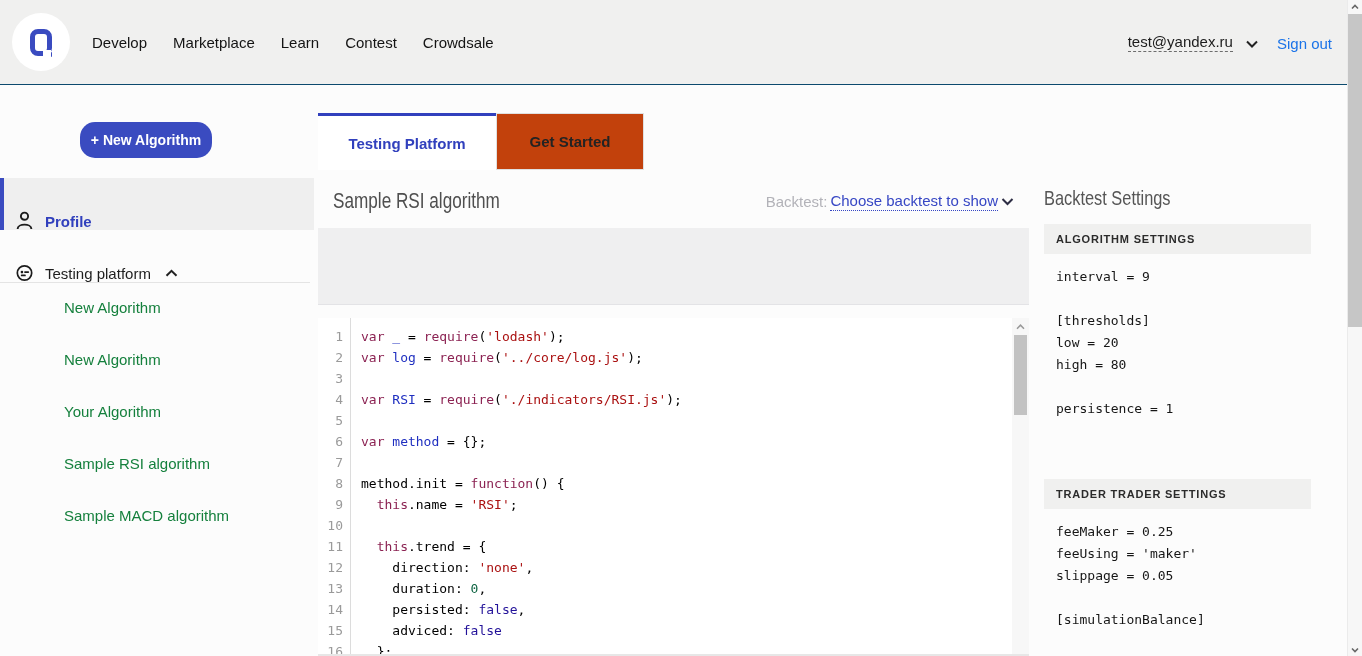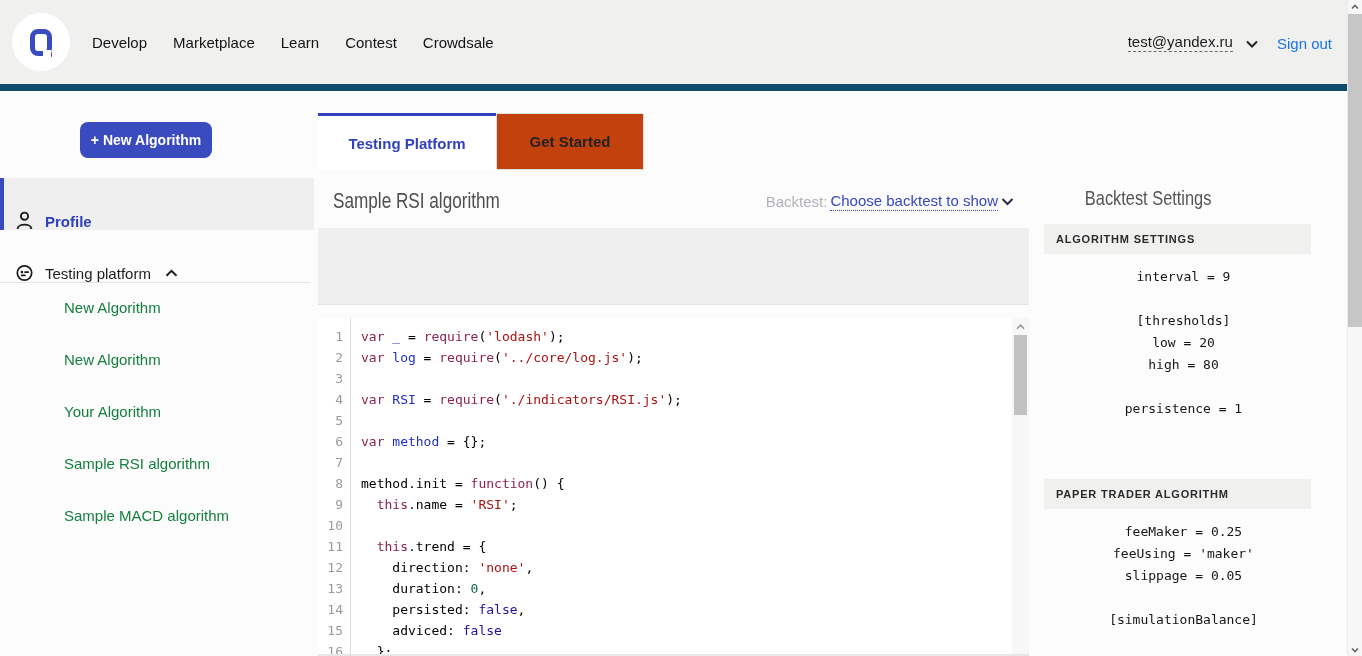--- a/index.html
+++ b/index.html
@@ -2,42 +2,42 @@
 <html><head>
 <meta charset="utf-8">
 <style>
   html,body{margin:0;padding:0;}
   body{
     width:1362px;height:656px;overflow:hidden;position:relative;
     background:#fcfcfc;font-family:"Liberation Sans",sans-serif;color:#222;
   }
   
   .topnav{position:absolute;left:0;top:0;width:1362px;height:84px;background:#f0f0ef;
-    border-bottom:7px solid #0c4a6e;display:flex;align-items:center;}
+    border-bottom:1px solid #0c4a6e;display:flex;align-items:center;}
   .logo-circle{width:58px;height:58px;border-radius:50%;background:#fff;margin-left:12px;
     display:flex;align-items:center;justify-content:center;flex:0 0 auto;}
   .logo-glyph{width:12px;height:17px;border:5px solid #3a4bc0;border-radius:8px;position:relative;}
   .logo-glyph::after{content:"";position:absolute;right:-4px;bottom:-6px;width:8px;height:7px;background:#fff;}
   .logo-glyph::before{content:"";position:absolute;right:-5px;bottom:-6px;width:5px;height:5px;background:#3a4bc0;border-radius:1px;}
   .nav-links{display:flex;gap:26px;margin-left:22px;}
   .nav-link{font-size:15px;font-weight:500;color:#141414;cursor:pointer;}
   .nav-right{margin-left:auto;display:flex;align-items:flex-end;gap:13px;padding-right:30px;}
   .user-email{font-size:15px;color:#1c1c1c;border-bottom:1px dashed #6d6d6d;padding-bottom:1px;cursor:pointer;}
   .signout{font-size:15px;color:#1a73e8;cursor:pointer;margin-left:6px;}
   .chev{display:inline-block;}
   
   .page-scrollbar{position:absolute;right:0;top:0;width:14px;height:656px;background:#f7f7f7;border-left:1px solid #ebebeb;}
   .page-scrollbar .arrow{position:absolute;left:0;width:14px;height:13px;display:flex;align-items:center;justify-content:center;color:#666;}
   .page-scrollbar .arrow.up{top:0;}
   .page-scrollbar .arrow.down{bottom:0;}
   .page-scrollbar .thumb{position:absolute;left:0;top:14px;width:14px;height:313px;background:#c6c6c6;}
   
   .sidebar{position:absolute;left:0;top:84px;width:310px;}
   .new-algo-btn{position:absolute;left:80px;top:38px;width:132px;height:36px;background:#3a4bc0;color:#fff;
-    font-size:14px;font-weight:700;border:none;border-radius:8px;display:flex;align-items:center;justify-content:center;cursor:pointer;}
+    font-size:14px;font-weight:700;border:none;border-radius:15px;display:flex;align-items:center;justify-content:center;cursor:pointer;}
   .side-item{position:absolute;left:0;width:310px;height:52px;display:flex;align-items:flex-end;cursor:pointer;}
   .side-item .icon{width:17px;margin-left:16px;display:flex;align-items:center;justify-content:center;}
   .side-item .lbl{margin-left:12px;font-size:15px;}
   .side-item.profile{top:94px;background:#efefef;border-left:4px solid #3a4bc0;}
   .side-item.profile .icon{margin-left:12px;}
   .side-item.profile .lbl{color:#3140bd;font-weight:700;}
   .side-item.testing{top:146px;border-bottom:1px solid #e4e4e4;}
   .side-item.testing .lbl{color:#1e1e1e;}
   .side-item.testing .chev{margin-left:14px;margin-top:2px;}
   .sub-list{position:absolute;left:0;top:198px;width:310px;}
@@ -67,21 +67,21 @@
   .tk-str{color:#aa1111;}
   .tk-def{color:#1f2fc0;}
   .tk-num{color:#116644;}
   .tk-atom{color:#221199;}
   .tk-p{color:#000;}
   .editor-scrollbar{position:absolute;right:0;top:0;width:17px;height:100%;background:#f7f7f7;}
   .editor-scrollbar .arrow{position:absolute;top:3px;left:0;width:17px;height:12px;display:flex;align-items:center;justify-content:center;color:#999;}
   .editor-scrollbar .thumb{position:absolute;left:2px;top:17px;width:13px;height:80px;background:#c2c2c2;}
   .editor-bottom-strip{position:absolute;left:0;bottom:0;width:100%;height:2px;background:#e7e7e7;}
   
-  .settings-panel{position:absolute;left:1044px;top:186px;width:267px;text-align:center;}
+  .settings-panel{position:absolute;left:1044px;top:186px;width:267px;}
   .settings-title{font-size:21px;color:#555;transform:scaleX(0.78);transform-origin:left center;white-space:nowrap;}
   .settings-section{margin-top:59px;}
   .settings-section.first{margin-top:14px;}
   .settings-header{height:30px;background:#f0f0ef;display:flex;align-items:center;padding-left:12px;
     font-size:11px;font-weight:700;letter-spacing:.8px;color:#2b2b2b;}
   .settings-code{padding-top:12px;padding-left:12px;font-family:"DejaVu Sans Mono",monospace;font-size:13px;color:#161616;}
   .settings-code div{height:22px;line-height:22px;white-space:pre;}
 </style>
 </head>
 <body>
@@ -221,21 +221,21 @@
           <div>interval = 9</div>
           <div>&nbsp;</div>
           <div>[thresholds]</div>
           <div>low = 20</div>
           <div>high = 80</div>
           <div>&nbsp;</div>
           <div>persistence = 1</div>
         </div>
       </div>
       <div class="settings-section">
-        <div class="settings-header">PAPER TRADER ALGORITHM</div>
+        <div class="settings-header">TRADER TRADER SETTINGS</div>
         <div class="settings-code">
           <div>feeMaker = 0.25</div>
           <div>feeUsing = 'maker'</div>
           <div>slippage = 0.05</div>
           <div>&nbsp;</div>
           <div>[simulationBalance]</div>
         </div>
       </div>
     </div>
 </div>

